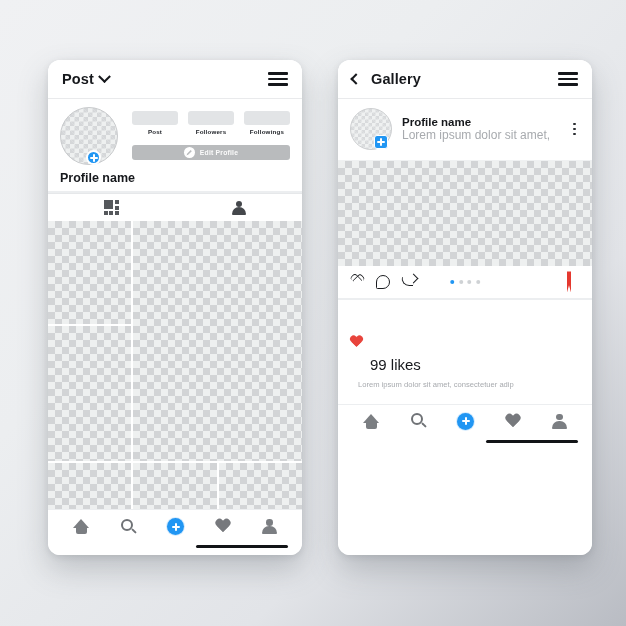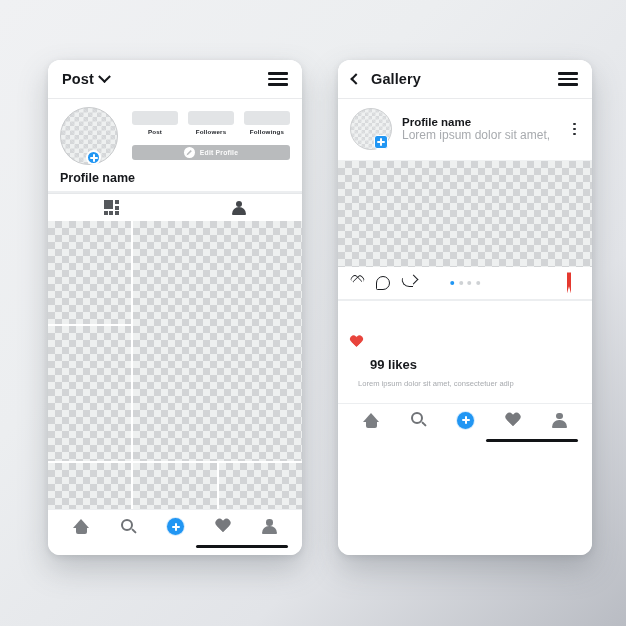--- a/index.html
+++ b/index.html
@@ -274,21 +274,21 @@
   }
   .likes-block{ background:#fff; padding:10px 12px 12px; border-top:2px solid #eceef0; }
   .likes-row{ display:flex; align-items:center; gap:7px; }
   .heart-red{ width:13px; height:12px; position:relative; }
   .heart-red::before,.heart-red::after{
     content:""; position:absolute; top:0; width:7px; height:10.5px;
     background:#e8443c; border-radius:7px 7px 0 0;
   }
   .heart-red::before{ left:6.3px; transform:rotate(-45deg); transform-origin:0 100%; }
   .heart-red::after{ left:0; transform:rotate(45deg); transform-origin:100% 100%; }
-  .likes-count{ font-size:13px; font-weight:bold; color:#16181c;margin-top:46px; }
+  .likes-count{ font-size:15px; font-weight:normal; color:#16181c;margin-top:46px; }
   .caption{ font-size:7.6px; line-height:1.6; color:#a7aaae; margin-top:6px; max-width:190px;padding-left:8px; }
 </style>
 </head>
 <body>
 
 <div class="phone" id="phone-left">
 
   <div class="topbar">
     <div class="topbar-left">
       <span class="topbar-title">Post</span>

